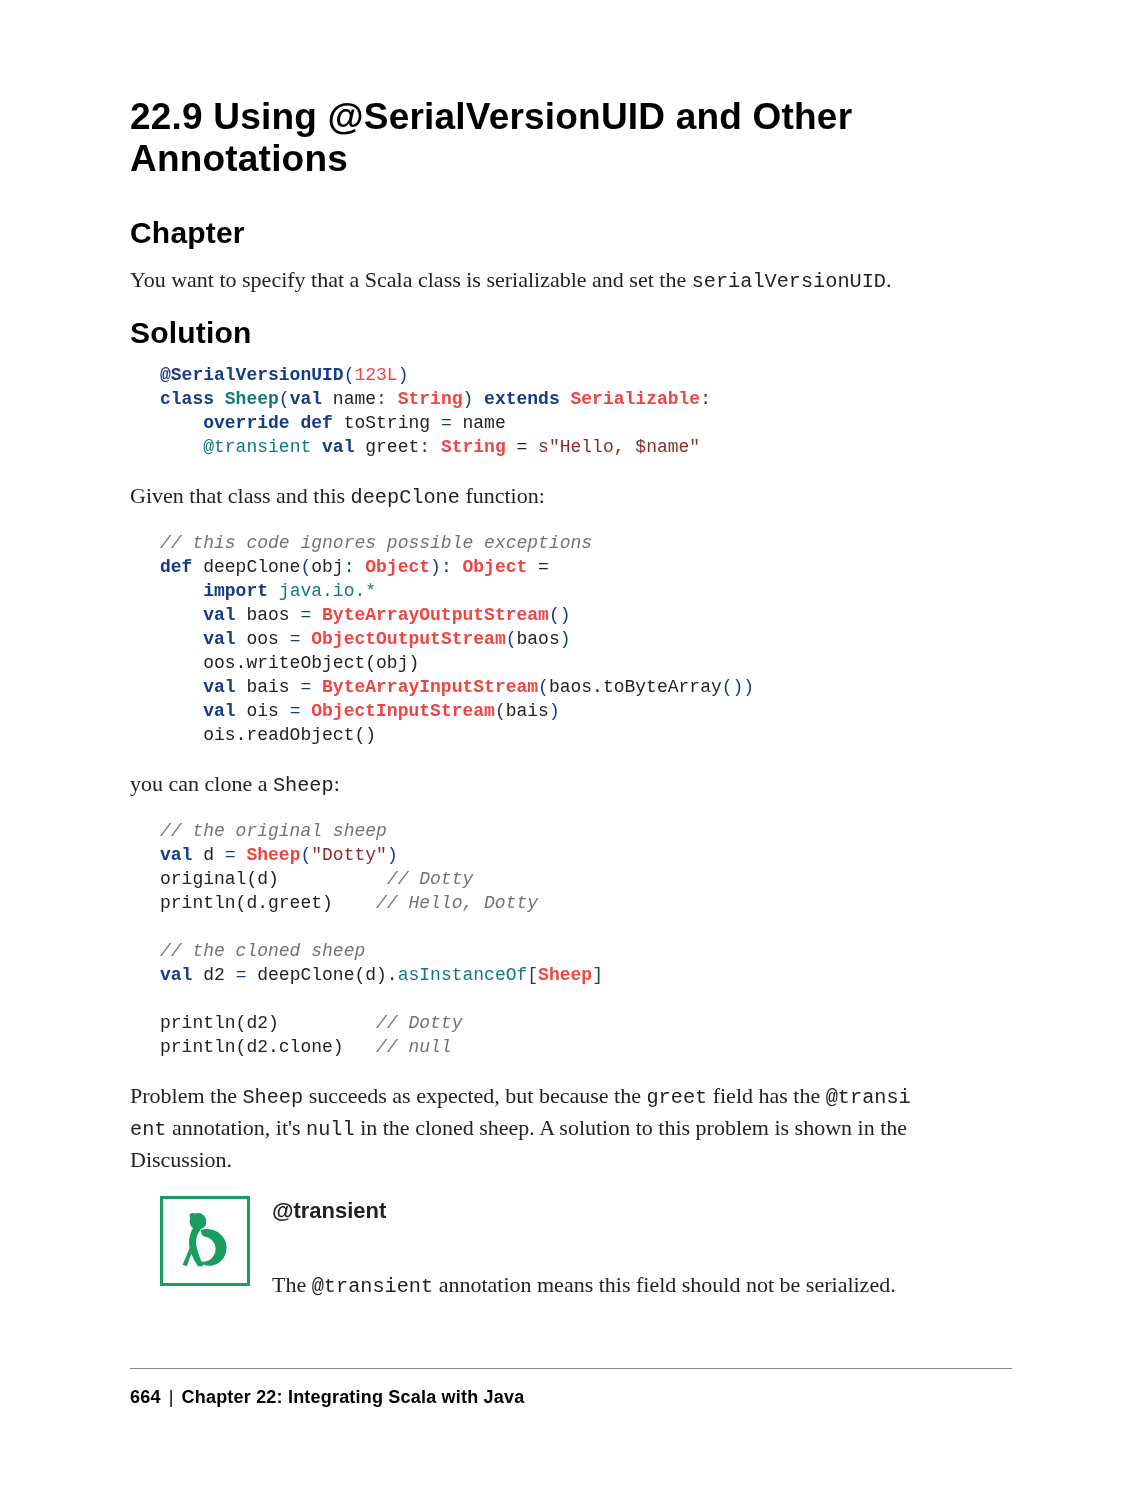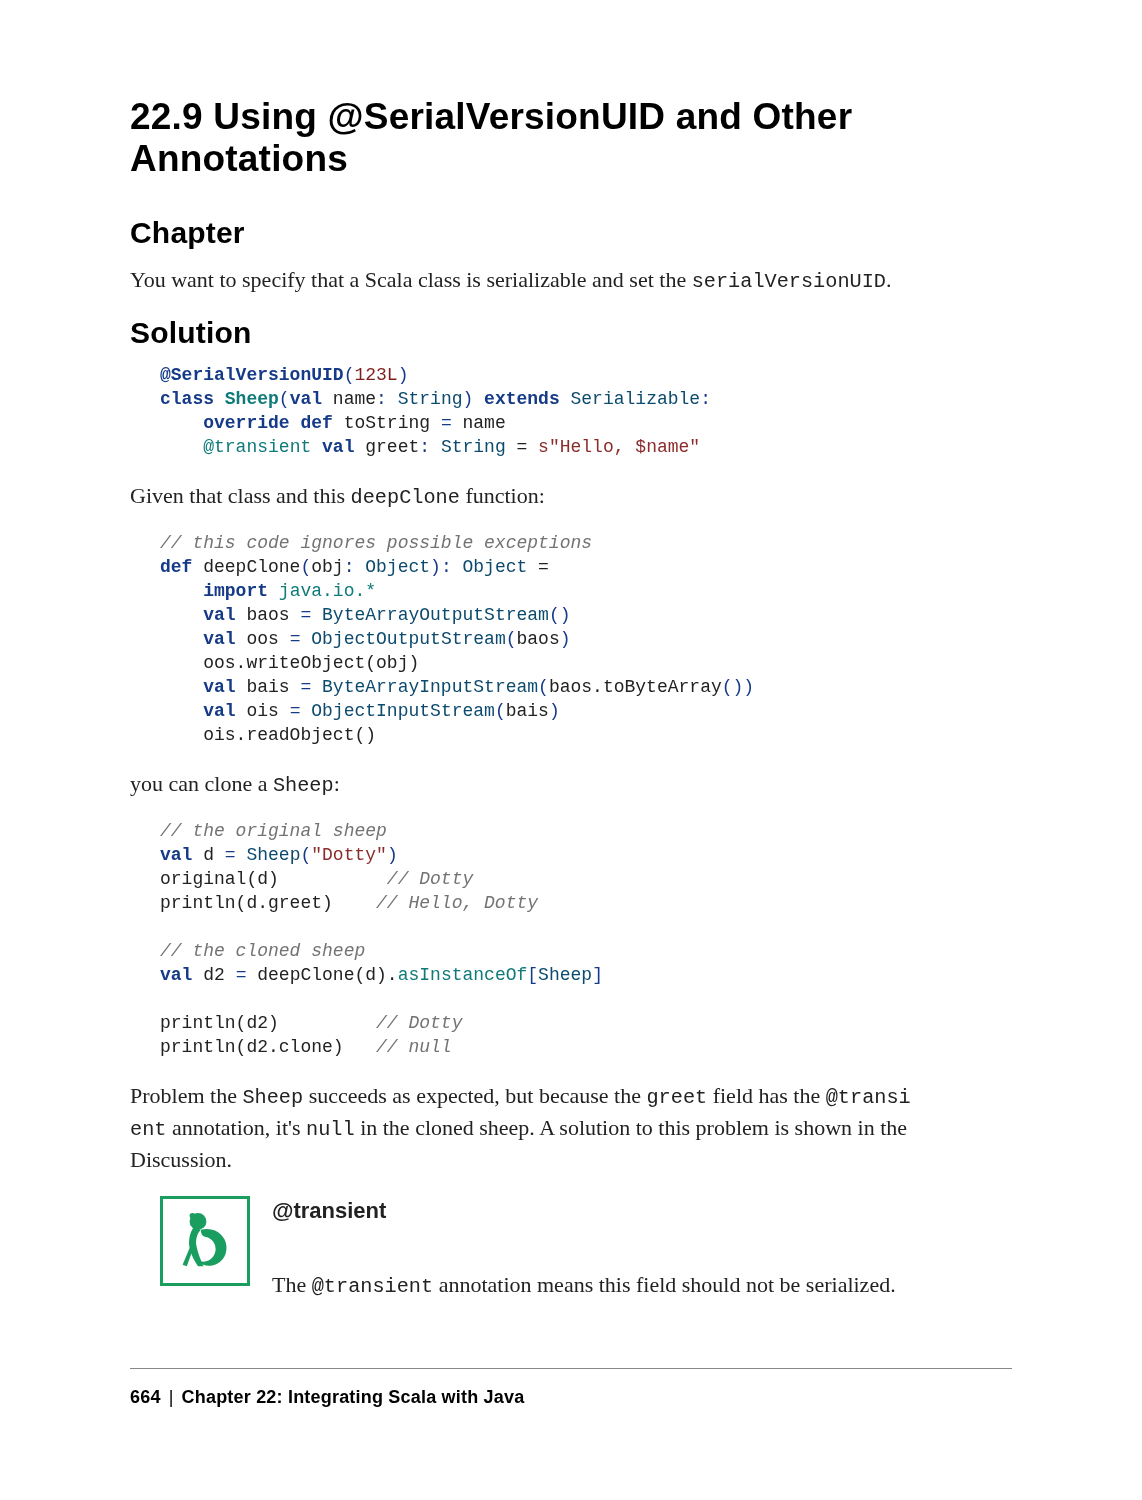--- a/index.html
+++ b/index.html
@@ -44,23 +44,23 @@
   }
   pre.code {
     font-family: Consolas, "Courier New", monospace;
     font-size: 18px;
     line-height: 1.33;
     margin: 4px 0 20px 30px;
     white-space: pre;
   }
   .c-nav   { color: #153a87; font-weight: 700; }
   .c-key   { color: #153a87; font-weight: 700; }
-  .c-type  { color: #0c4a6e; font-weight: 400; }
+  .c-type  { color: #ef4444; font-weight: 700; }
   .c-name  { color: #0f7a7a; font-weight: 700; }
-  .c-num   { color: #7f1d1d; }
+  .c-num   { color: #ef4444; }
   .c-paren { color: #153a87; }
   .c-str   { color: #8b2c2c; }
   .c-com   { color: #737373; font-style: italic; }
   .c-green { color: #0f7a7a; }
   .note {
     display: flex;
     gap: 22px;
     margin: 14px 0 30px 30px;
     align-items: flex-start;
   }

